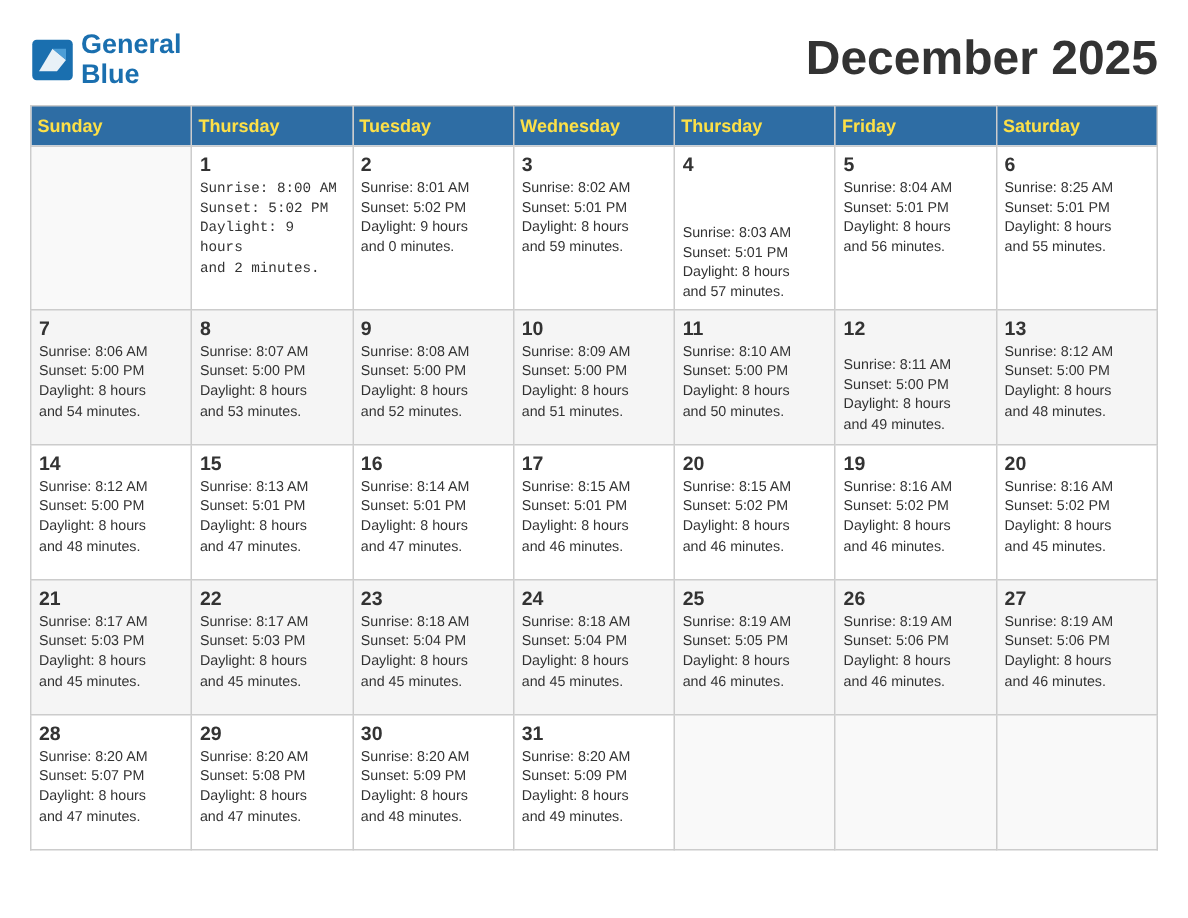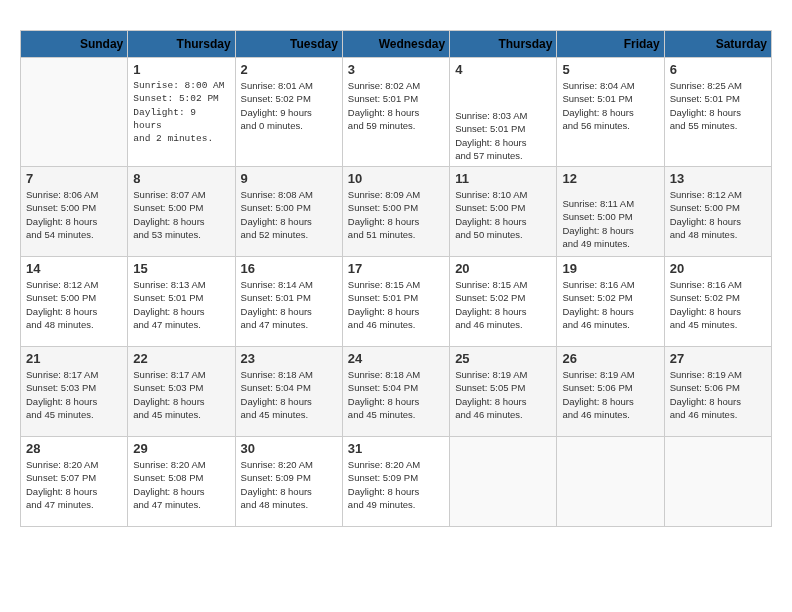--- a/index.html
+++ b/index.html
@@ -46,25 +46,25 @@
       font-size: 14px;
       color: #555;
     }
     table {
       width: 100%;
       border-collapse: collapse;
       table-layout: fixed;
     }
     th {
       background-color: #2e6da4;
-      color: #000000;
+      color: #fde047;
       font-size: 12px;
       font-weight: bold;
       padding: 6px 4px;
-      text-align: right;
+      text-align: left;
       border: 1px solid #ccc;
     }
     td {
       vertical-align: top;
       border: 1px solid #ccc;
       padding: 4px 5px;
       font-size: 10px;
       color: #333;
       height: 90px;
       background: #fff;
@@ -87,21 +87,33 @@
       background: #f5f5f5;
     }
     tr:nth-child(even) td.empty {
       background: #f0f0f0;
     }
   </style>
 </head>
 <body>
 
 <div class="header">
+  <div class="logo">
+    <svg class="logo-icon" viewBox="0 0 40 40">
+      <rect x="2" y="2" width="36" height="36" rx="4" fill="#1a6faf"></rect>
+      <polygon points="8,30 20,10 32,20 24,30" fill="#fff" opacity="0.9"></polygon>
+      <polygon points="20,10 32,10 32,20" fill="#5aaae0" opacity="0.8"></polygon>
+    </svg>
+    <div class="logo-text">
+      <div><span>General</span></div>
+      <div style="color:#1a6faf;">Blue</div>
+    </div>
+  </div>
   <div class="title-block">
+    <div class="month-title">December 2025</div>
   </div>
 </div>
 
 <table>
   <thead>
     <tr>
     <th>Sunday</th>
         <th>Thursday</th>
         <th>Tuesday</th>
         <th>Wednesday</th>

